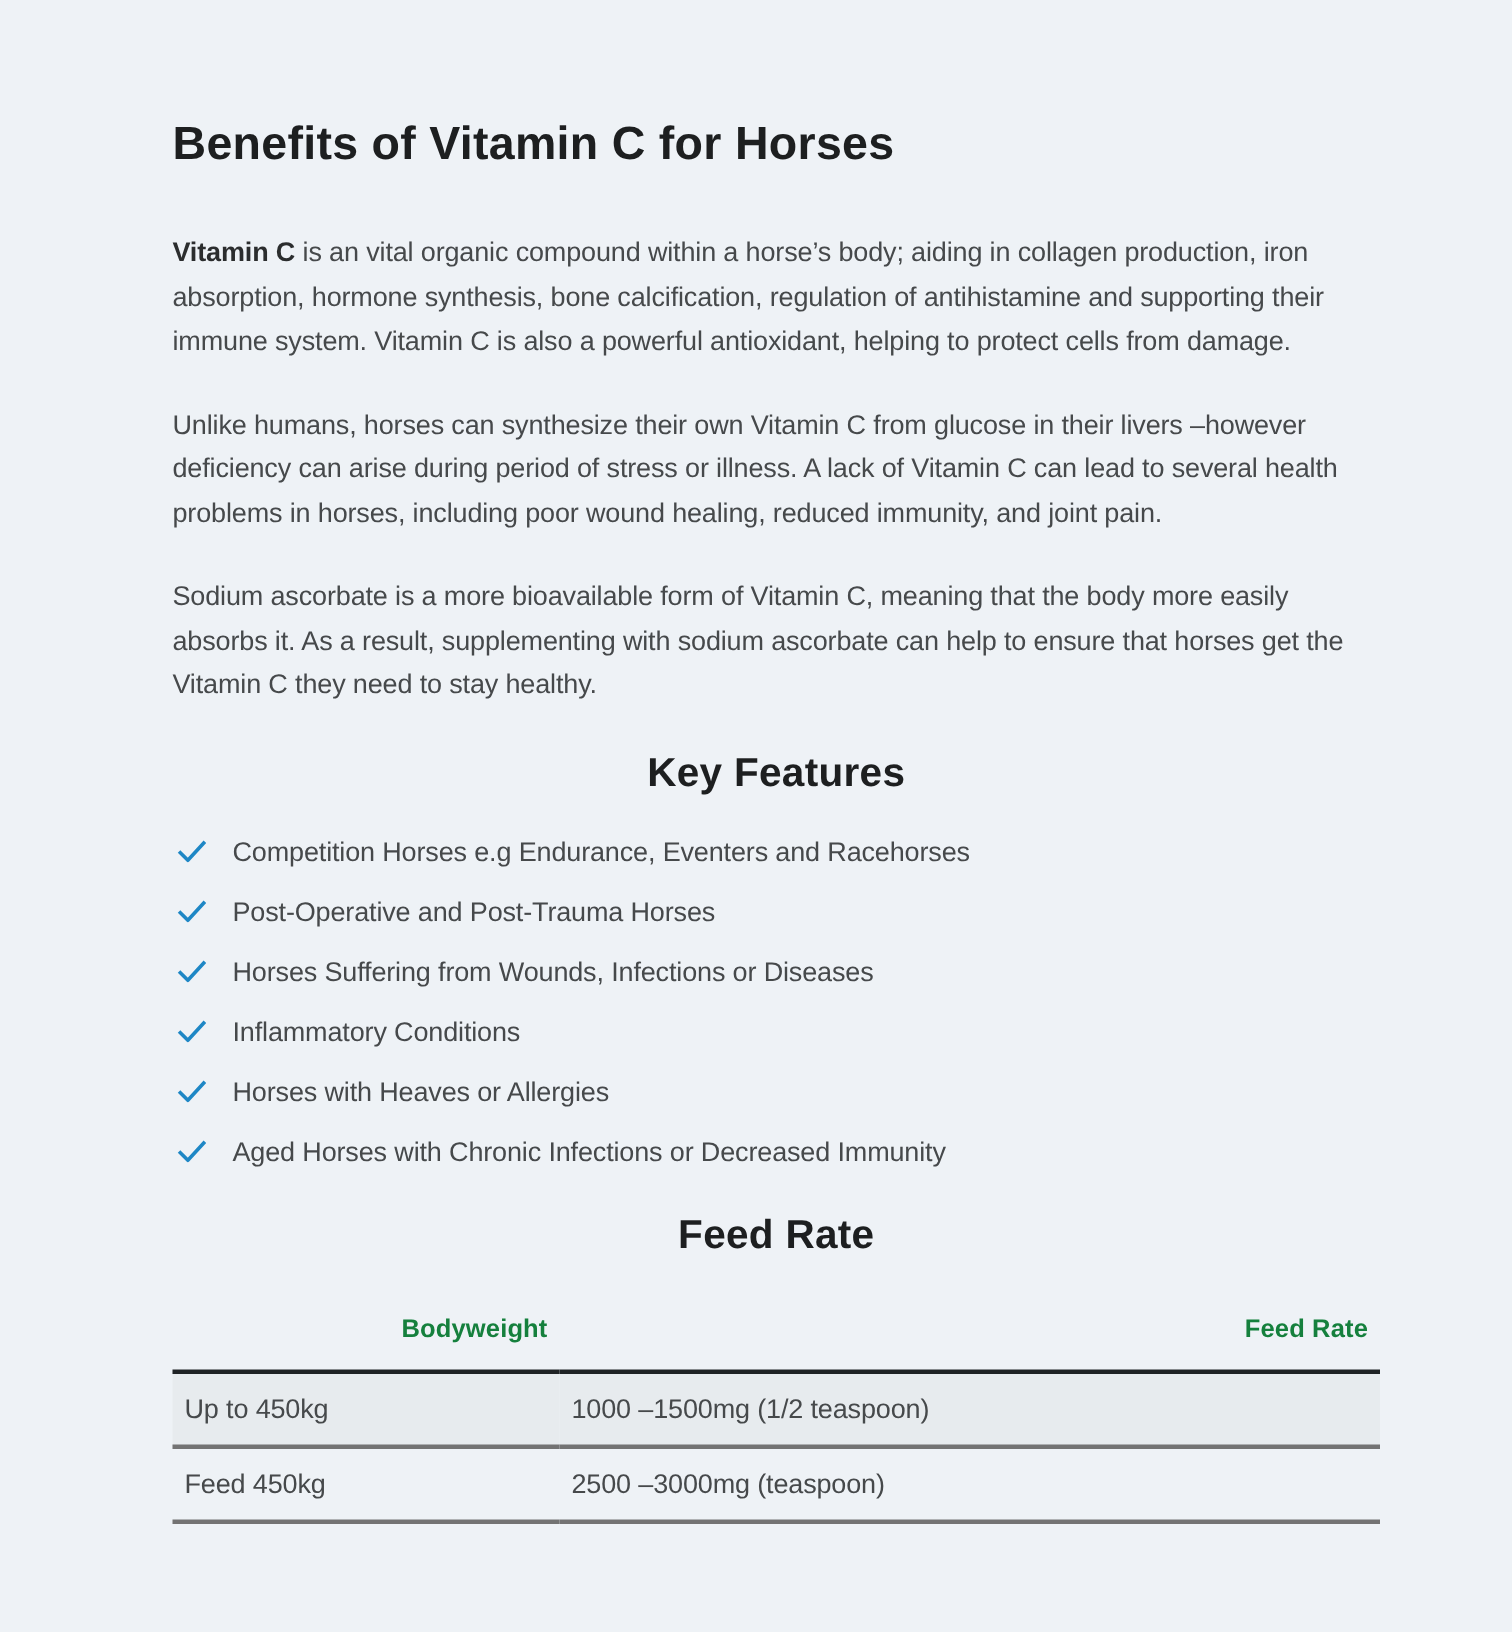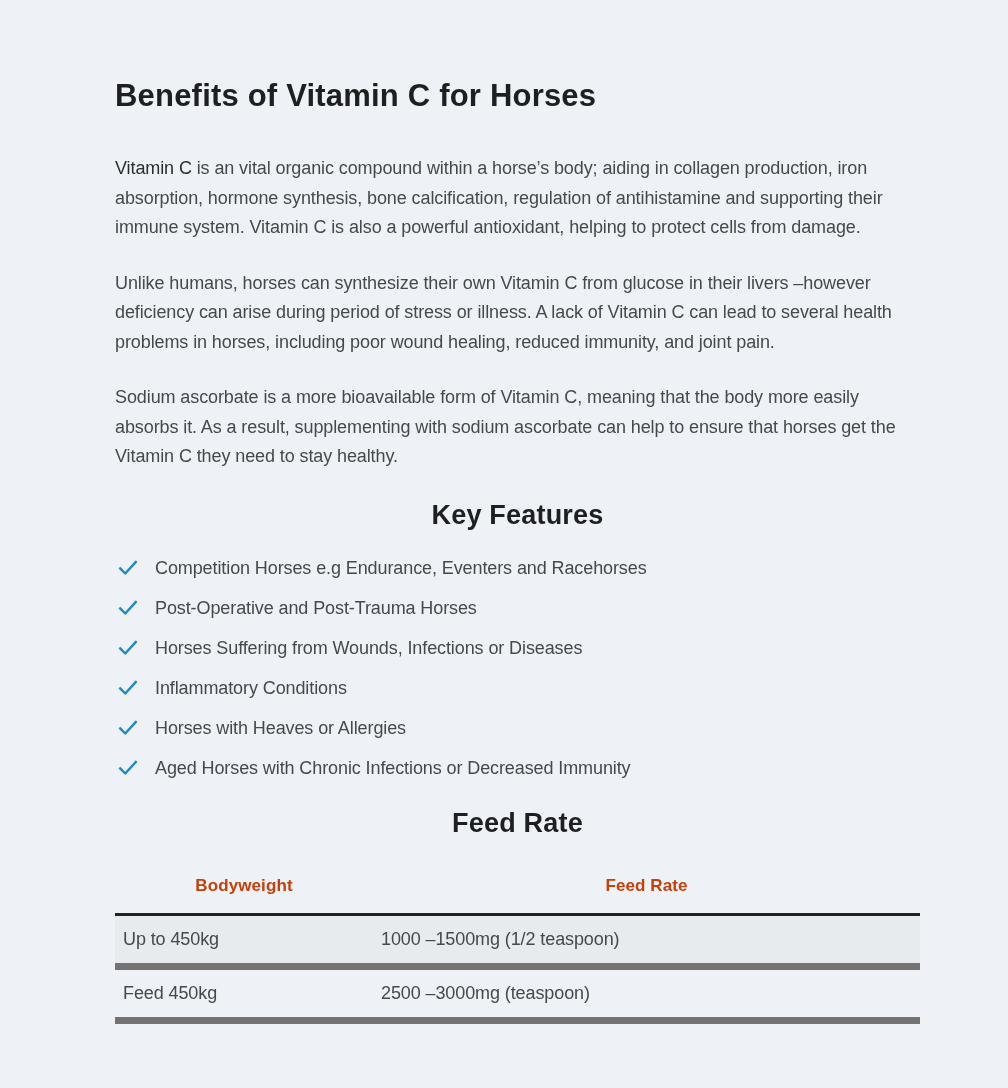--- a/index.html
+++ b/index.html
@@ -32,21 +32,21 @@
   }
   p.body-para {
     margin: 0 0 26px 0;
     max-width: 792px;
     font-size: 18px;
     line-height: 29.5px;
     letter-spacing: -0.1px;
   }
   p.body-para strong {
     color: #2b2d2e;
-    font-weight: normal;
+    font-weight: bold;
   }
   h2.section-heading {
     margin: 28px 0 26px 0;
     font-size: 27px;
     line-height: 30px;
     font-weight: bold;
     color: #1d1f20;
     letter-spacing: 0.2px;
     text-align: center;
   }
@@ -70,38 +70,38 @@
   }
   .check-wrap svg {
     display: block;
   }
   table.feed-table {
     width: 805px;
     border-collapse: collapse;
     margin-top: 26px;
   }
   table.feed-table th {
-    text-align: center;
+    text-align: right;
     font-size: 17px;
     font-weight: bold;
-    color: #c2410c;
+    color: #15803d;
     padding: 12px 8px 17px 8px;
     letter-spacing: 0.1px;
   }
   table.feed-table thead tr {
     border-bottom: 3px solid #1f2325;
   }
   table.feed-table td {
     font-size: 18px;
     color: #46494b;
     padding: 13px 8px;
     letter-spacing: -0.1px;
   }
   table.feed-table tbody tr {
-    border-bottom: 7px solid #737373;
+    border-bottom: 3px solid #737373;
   }
   table.feed-table tbody tr.row-highlight {
     background: #e7ebee;
   }
   table.feed-table th:first-child,
   table.feed-table td:first-child {
     width: 258px;
   }
 </style>
 </head>

